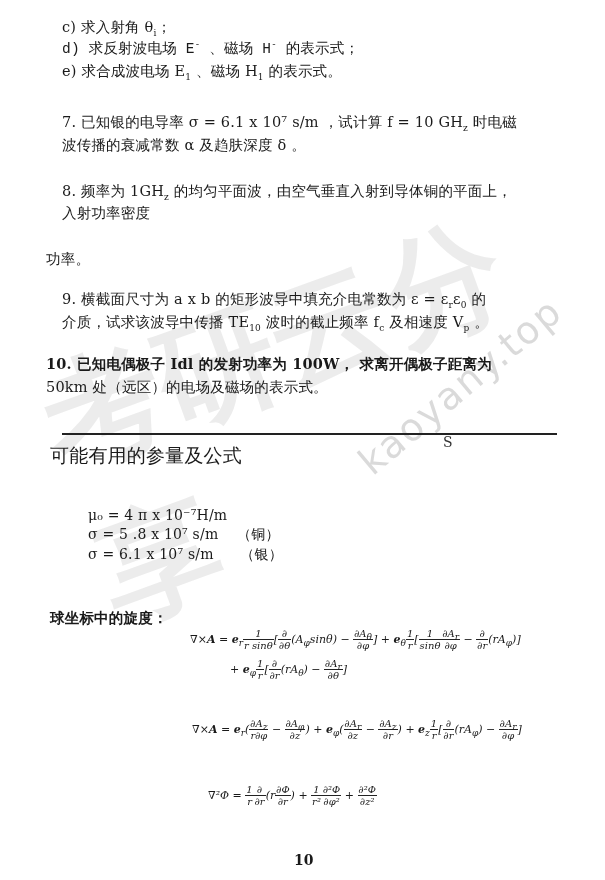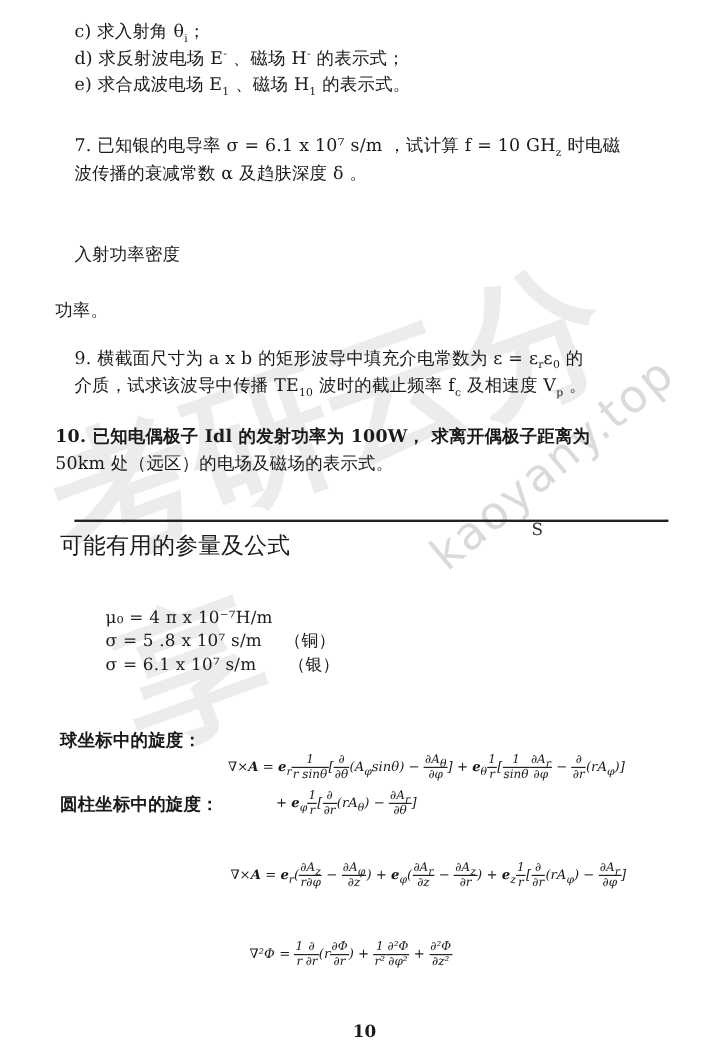--- a/index.html
+++ b/index.html
@@ -27,32 +27,35 @@
 <body>
 
 <div class="page">
 
   <div class="watermark wm-cn">考研云分享</div>
   <div class="watermark wm-site">kaoyany.top</div>
 
   <div class="line" style="left:62px; top:18px;">
     <span>c)  求入射角 θ</span><sub>i</sub><span>；</span>
   </div>
-  <div class="line" style="left:62px; top:40px;">
+  <div class="line" style="left:62px; top:40px;font-family:Liberation Mono, monospace;">
     <span>d)  求反射波电场 E</span><sup>-</sup><span> 、磁场 H</span><sup>-</sup><span>  的表示式；</span>
   </div>
   <div class="line" style="left:62px; top:62px;">
     <span>e)  求合成波电场 E</span><sub>1</sub><span> 、磁场 H</span><sub>1</sub><span>  的表示式。</span>
   </div>
 
   <div class="line" style="left:62px; top:113px;">
     <span>7.  已知银的电导率 σ = 6.1 x 10⁷ s/m ，试计算  f = 10 GH</span><sub>z</sub><span> 时电磁</span>
   </div>
   <div class="line" style="left:62px; top:136px;">    波传播的衰减常数 α 及趋肤深度 δ 。</div>
 
+  <div class="line" style="left:62px; top:182px;">
+    <span>8.  频率为 1GH</span><sub>z</sub><span> 的均匀平面波，由空气垂直入射到导体铜的平面上，</span>
+  </div>
   <div class="line" style="left:62px; top:204px;font-family:Liberation Serif, serif;">    入射功率密度</div>
   <div class="line" style="left:46px; top:250px;">功率。</div>
 
   <div class="line" style="left:62px; top:290px;">
     <span>9.  横截面尺寸为 a x b  的矩形波导中填充介电常数为 ε = ε</span><sub>r</sub><span>ε</span><sub>0</sub><span> 的</span>
   </div>
   <div class="line" style="left:62px; top:313px;">
     <span>    介质，试求该波导中传播 TE</span><sub>10</sub><span> 波时的截止频率 f</span><sub>c</sub><span> 及相速度 V</span><sub>p</sub><span> 。</span>
   </div>
 
@@ -77,21 +80,20 @@
   </div>
 
   <div class="line sans bold" style="left:50px; top:597px;margin-top:12px;">球坐标中的旋度：</div>
   <div class="formula" style="left:190px; top:596px;">
     ∇×<b>A</b> = <b>e</b><sub>r</sub><span class="frac"><span class="num">1</span><span class="den">r sinθ</span></span>[<span class="frac"><span class="num">∂</span><span class="den">∂θ</span></span>(A<sub>φ</sub>sinθ) − <span class="frac"><span class="num">∂A<sub>θ</sub></span><span class="den">∂φ</span></span>] + <b>e</b><sub>θ</sub><span class="frac"><span class="num">1</span><span class="den">r</span></span>[<span class="frac"><span class="num">1</span><span class="den">sinθ</span></span><span class="frac"><span class="num">∂A<sub>r</sub></span><span class="den">∂φ</span></span> − <span class="frac"><span class="num">∂</span><span class="den">∂r</span></span>(rA<sub>φ</sub>)]
   </div>
   <div class="formula" style="left:230px; top:626px;">
     + <b>e</b><sub>φ</sub><span class="frac"><span class="num">1</span><span class="den">r</span></span>[<span class="frac"><span class="num">∂</span><span class="den">∂r</span></span>(rA<sub>θ</sub>) − <span class="frac"><span class="num">∂A<sub>r</sub></span><span class="den">∂θ</span></span>]
   </div>
 
-  <div class="line sans bold" style="left:50px; top:662px;">圆柱坐标中的旋度：</div>
   <div class="formula" style="left:192px; top:686px;">
     ∇×<b>A</b> = <b>e</b><sub>r</sub>(<span class="frac"><span class="num">∂A<sub>z</sub></span><span class="den">r∂φ</span></span> − <span class="frac"><span class="num">∂A<sub>φ</sub></span><span class="den">∂z</span></span>) + <b>e</b><sub>φ</sub>(<span class="frac"><span class="num">∂A<sub>r</sub></span><span class="den">∂z</span></span> − <span class="frac"><span class="num">∂A<sub>z</sub></span><span class="den">∂r</span></span>) + <b>e</b><sub>z</sub><span class="frac"><span class="num">1</span><span class="den">r</span></span>[<span class="frac"><span class="num">∂</span><span class="den">∂r</span></span>(rA<sub>φ</sub>) − <span class="frac"><span class="num">∂A<sub>r</sub></span><span class="den">∂φ</span></span>]
   </div>
 
   <div class="formula" style="left:208px; top:752px;">
     ∇²Φ = <span class="frac"><span class="num">1</span><span class="den">r</span></span><span class="frac"><span class="num">∂</span><span class="den">∂r</span></span>(r<span class="frac"><span class="num">∂Φ</span><span class="den">∂r</span></span>) + <span class="frac"><span class="num">1</span><span class="den">r²</span></span><span class="frac"><span class="num">∂²Φ</span><span class="den">∂φ²</span></span> + <span class="frac"><span class="num">∂²Φ</span><span class="den">∂z²</span></span>
   </div>
 
   <div class="pagenum">10</div>
 </div>

